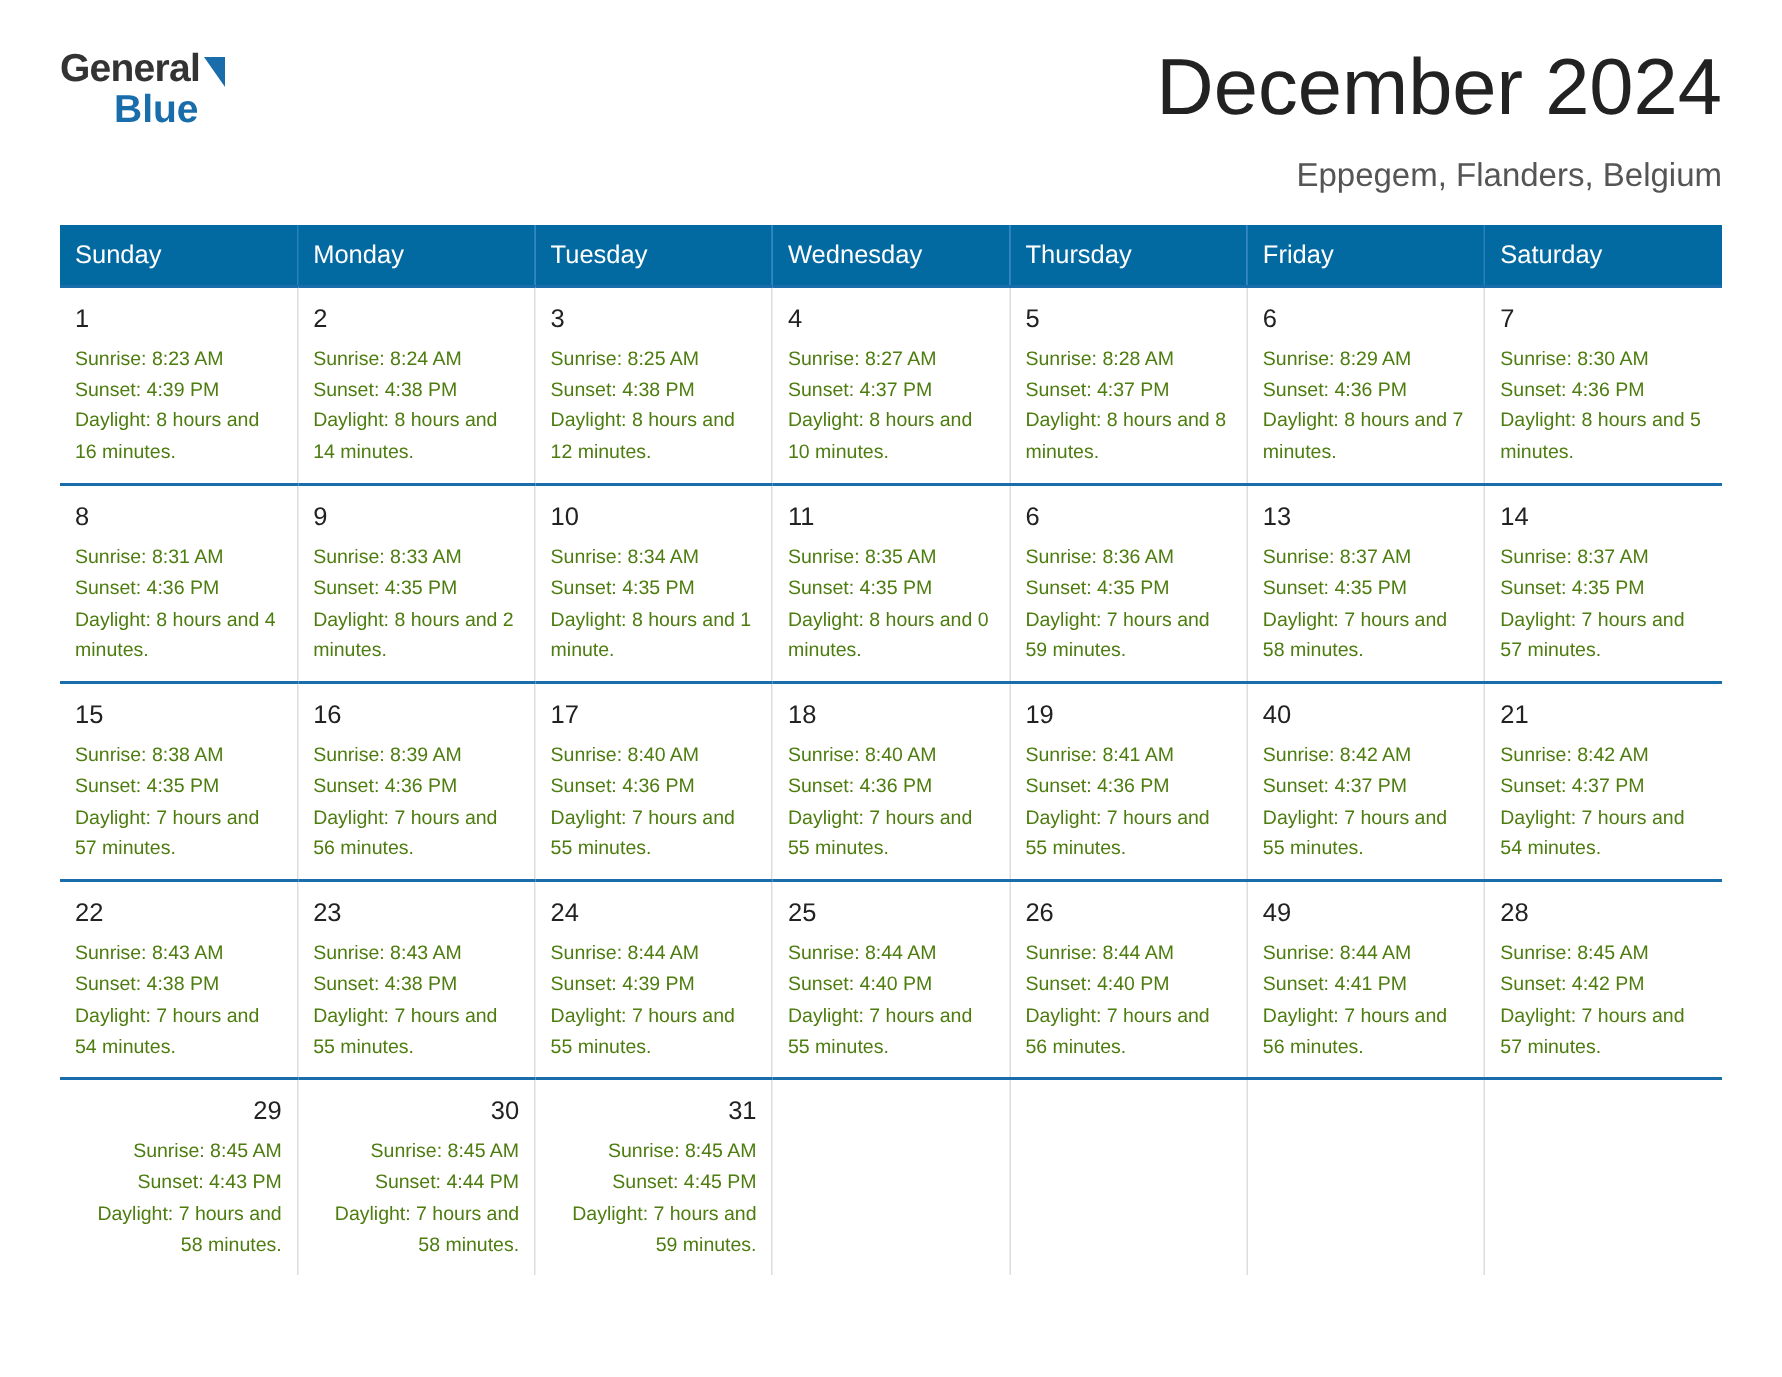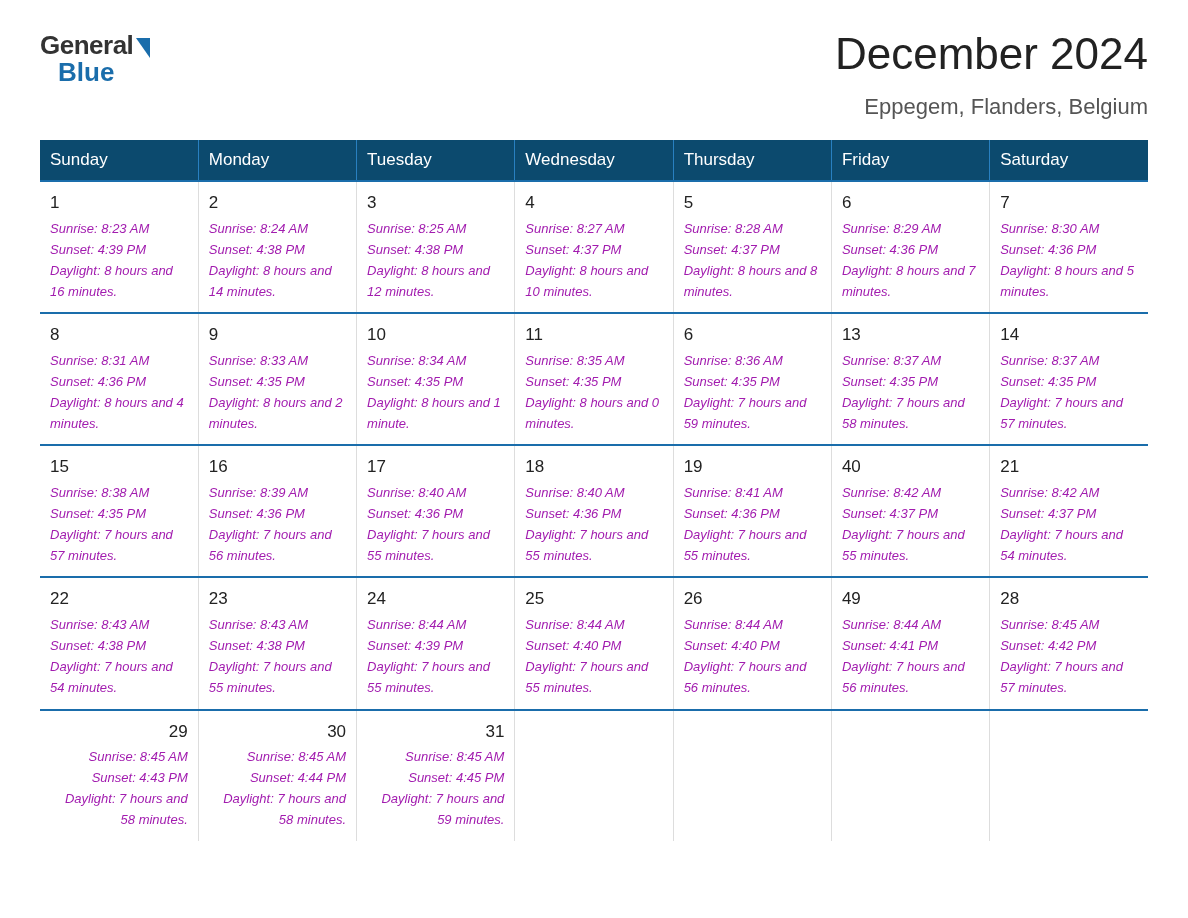--- a/index.html
+++ b/index.html
@@ -12,21 +12,21 @@
     }
     .header {
       display: flex;
       justify-content: space-between;
       align-items: flex-start;
       margin-bottom: 20px;
     }
     .logo {
       display: flex;
       flex-direction: column;
-      align-items: flex-start;
+      align-items: center;
     }
     .logo-top {
       display: flex;
       align-items: center;
     }
     .logo-general {
       font-size: 26px;
       font-weight: bold;
       color: #333;
       letter-spacing: -0.5px;
@@ -44,37 +44,37 @@
       font-size: 26px;
       font-weight: bold;
       color: #1a6dab;
       margin-top: -4px;
       margin-left: 18px;
     }
     .title-section {
       text-align: right;
     }
     .calendar-title {
-      font-size: 44px;
+      font-size: 53px;
       font-weight: 300;
       color: #222;
       line-height: 1.1;
     }
     .calendar-subtitle {
       font-size: 22px;
       color: #555;
       margin-top: 16px;
     }
     table {
       width: 100%;
       border-collapse: collapse;
       table-layout: fixed;
     }
     thead th {
-      background: #0c4a6e;
+      background: #0369a1;
       color: #fff;
       font-size: 17px;
       font-weight: normal;
       padding: 10px 10px;
       text-align: left;
       border-right: 1px solid #2980c0;
     }
     thead th:last-child { border-right: none; }
     tbody td {
       vertical-align: top;
@@ -90,23 +90,22 @@
     tbody tr:last-child td { border-bottom: none; text-align: right; }
     .day-num {
       font-size: 17px;
       font-weight: normal;
       color: #222;
       display: block;
       margin-bottom: 2px;
     }
     .day-info {
       font-size: 13px;
-      color: #a21caf;
+      color: #4d7c0f;
       line-height: 1.55;
-      font-style: italic;
     }
     .empty-cell {
       background: #fff;
     }
   </style>
 </head>
 <body>
 
 <div class="header">
   <div class="logo">

